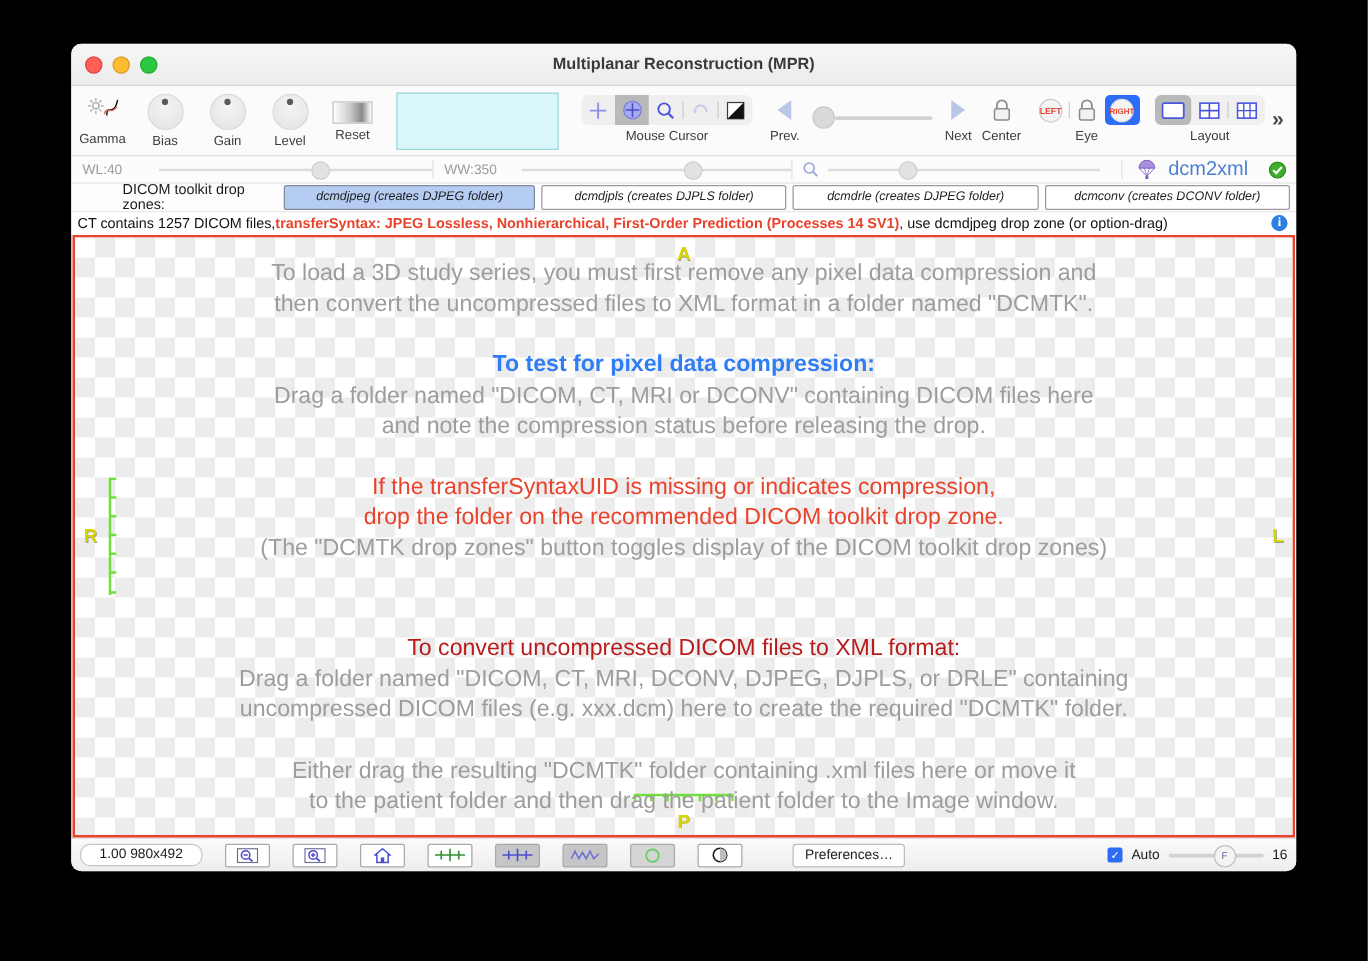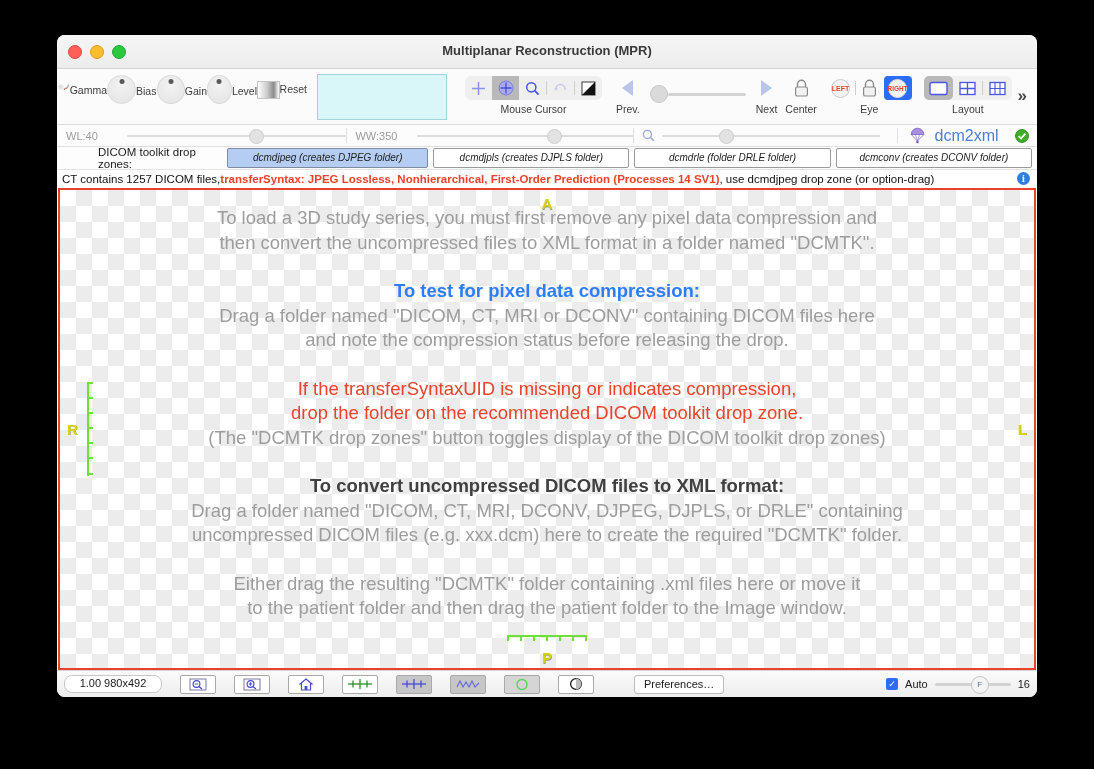--- a/index.html
+++ b/index.html
@@ -60,21 +60,21 @@
     border-bottom: 1px solid #dcdcdc;
     display: flex;
     align-items: flex-start;
     padding: 3px 0 0 0;
     flex: 0 0 auto;
     position: relative;
   }
   .tb-item {
     width: 50px;
     display: flex;
-    flex-direction: row;
+    flex-direction: column;
     align-items: center;
     justify-content: flex-start;
     padding-top: 3px;
   }
   .tb-label { font-size: 10.5px; color: #3c3c3c; margin-top: 3px; }
   .knob {
     width: 27px; height: 27px; border-radius: 50%;
     background: radial-gradient(circle at 50% 35%, #f3f3f3, #e3e3e3);
     border: 1px solid #dadada;
     position: relative;
@@ -267,21 +267,21 @@
   }
   .msg p {
     margin: 0;
     font-size: 18.5px;
     line-height: 24.5px;
     color: #9d9d9d;
     font-family: "Liberation Sans", sans-serif;
   }
   .msg p.blue  { color: #2f7df5; font-weight: bold; }
   .msg p.red   { color: #e8432c; }
-  .msg p.green { color: #404040; font-weight: bold; }
+  .msg p.green { color: #b91c1c; font-weight: normal; margin-top: 32px; }
   .msg .spacer { height: 24px; }
 
   .ori {
     position: absolute;
     font-family: "Liberation Sans", sans-serif;
     font-size: 15px;
     font-weight: bold;
     color: #d8d400;
     text-shadow: 0.5px 0.5px 0 rgba(0,0,0,0.35);
   }
@@ -593,21 +593,21 @@
         <circle cx="7" cy="7" r="6.4" fill="#3fae2a" stroke="#2d8a1d"></circle>
         <path d="M3.6 7.2 L6 9.6 L10.4 4.6" fill="none" stroke="#ffffff" stroke-width="1.7"></path>
       </svg>
     </div>
   </div>
 
   <div class="dropzones">
     <div class="dz-label">DICOM toolkit drop zones:</div>
     <div class="dz-btn selected" style="width:200px;">dcmdjpeg (creates DJPEG folder)</div>
     <div class="dz-btn" style="width:195px;">dcmdjpls (creates DJPLS folder)</div>
-    <div class="dz-btn" style="width:195px;">dcmdrle (folder DRLE folder)</div>
+    <div class="dz-btn" style="width:195px;">dcmdrle (creates DJPEG folder)</div>
     <div class="dz-btn" style="width:195px;">dcmconv (creates DCONV folder)</div>
   </div>
 
   <div class="statusline">
     <span class="st-blk">CT contains 1257 DICOM files, </span>
       <span class="st-red">transferSyntax: JPEG Lossless, Nonhierarchical, First-Order Prediction (Processes 14 SV1)</span>
       <span class="st-blk">, use dcmdjpeg drop zone (or option-drag)</span>
     <div class="info-ico">i</div>
   </div>
 

